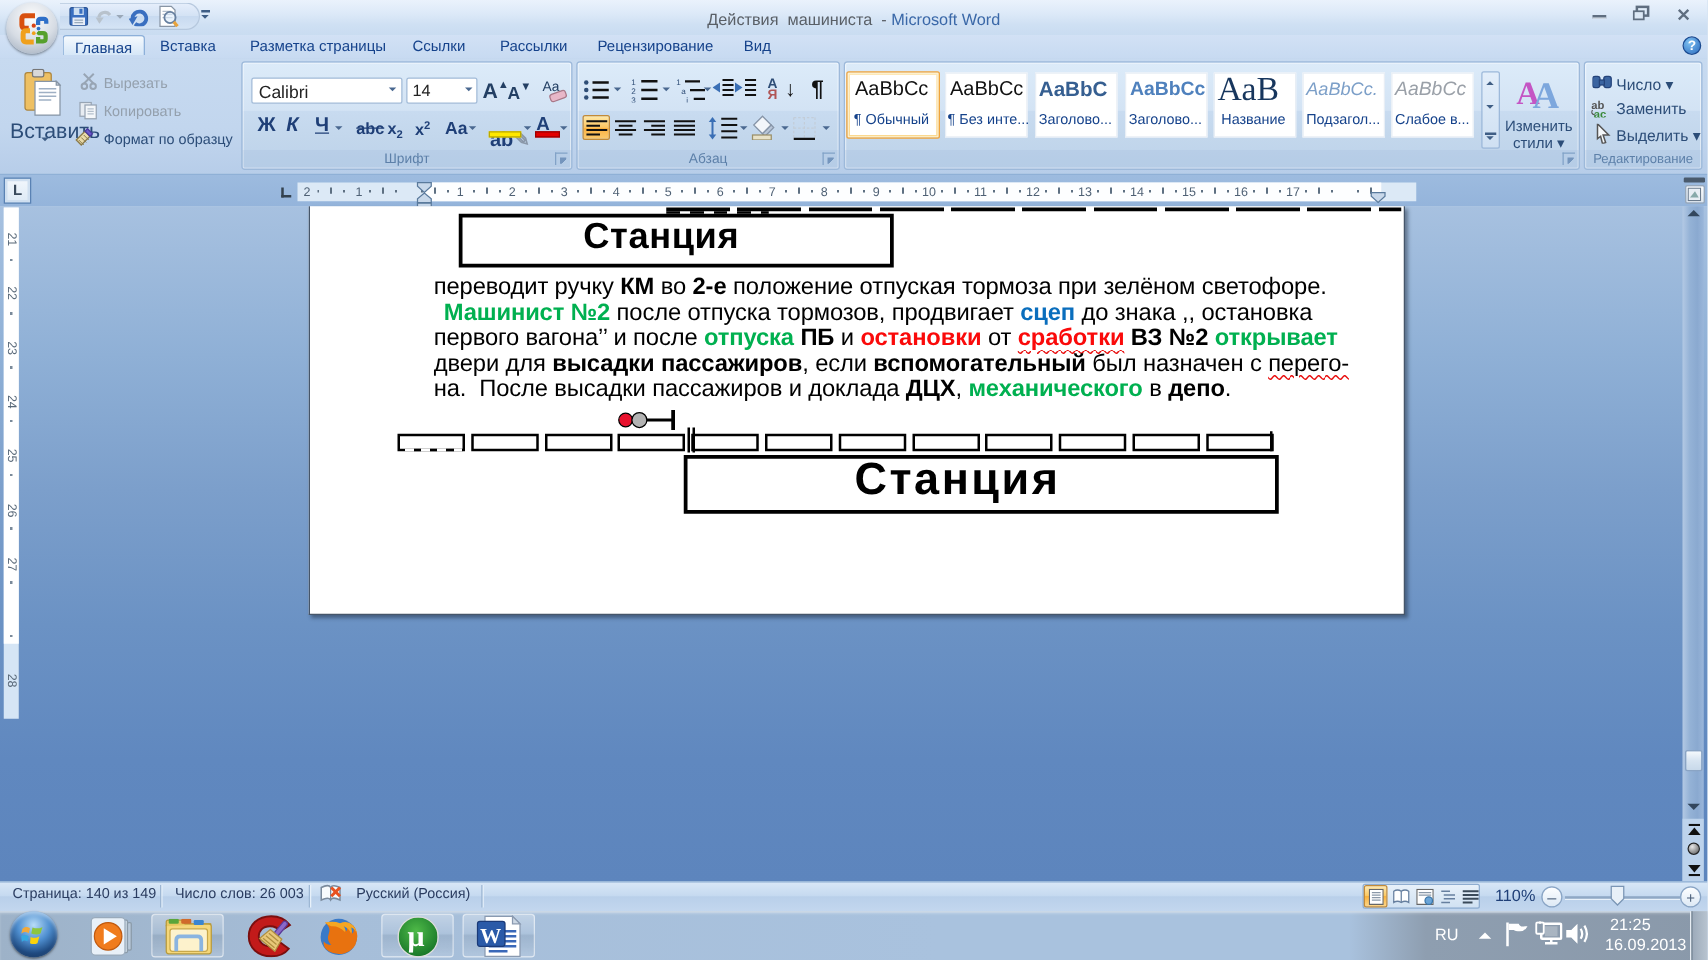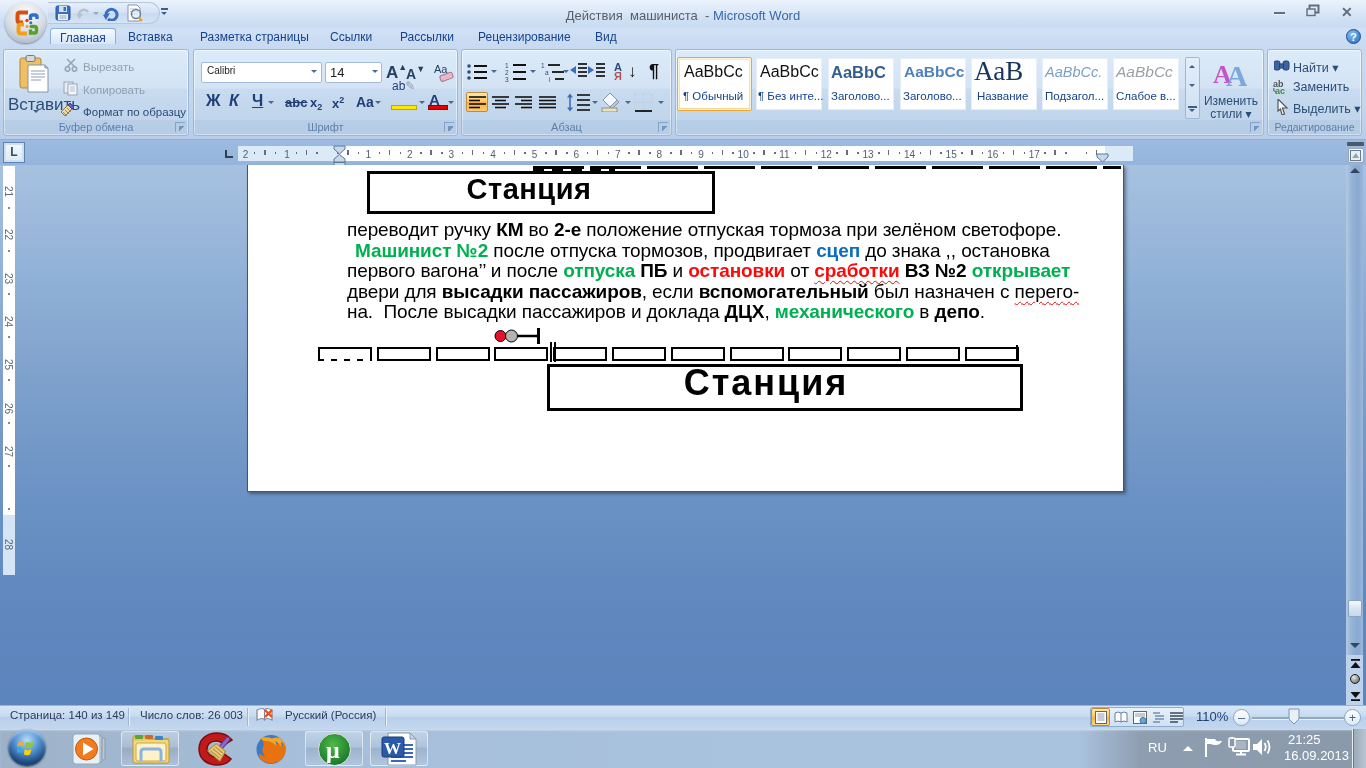--- a/index.html
+++ b/index.html
@@ -122,24 +122,20 @@
 <div class="abs" id="tabrow"></div>
 <div class="abs tab active" style="left:50px;padding:0 9px;">Главная</div>
 <div class="abs tab" style="left:115px;">Вставка</div>
 <div class="abs tab" style="left:187px;">Разметка страницы</div>
 <div class="abs tab" style="left:317px;">Ссылки</div>
 <div class="abs tab" style="left:387px;">Рассылки</div>
 <div class="abs tab" style="left:465px;">Рецензирование</div>
 <div class="abs tab" style="left:582px;">Вид</div>
 
 <div class="abs" id="ribbon"></div>
-<div class="abs group" style="left:3px;width:186px;">
-  <div class="glabel">Буфер обмена</div>
-      <div class="dlgl"></div>
-</div>
 <div class="abs group" style="left:193px;width:265px;">
   <div class="glabel">Шрифт</div>
       <div class="dlgl"></div>
 </div>
 <div class="abs group" style="left:461px;width:211px;">
   <div class="glabel">Абзац</div>
       <div class="dlgl"></div>
 </div>
 <div class="abs group" style="left:675px;width:589px;">
       <div class="dlgl"></div>
@@ -186,41 +182,41 @@
   <polygon points="8,3 10,1 14,5 12,7" fill="#6a5acd" stroke="#4a3a9d"></polygon>
   <g stroke="#8a7a4a" stroke-width="0.8">
         <line x1="3" y1="10" x2="7" y2="14"></line>
         <line x1="5" y1="8" x2="9" y2="12"></line>
         <line x1="7" y1="6" x2="11" y2="10"></line>
       </g>
 </svg>
 <div class="abs rbtn" style="left:83px;top:106px;color:#2c4d78;font-size:11.5px;">Формат по образцу</div>
 
 <div class="abs" style="left:201px;top:62px;width:121px;height:21px;background:#fff;border:1px solid #a2bbd8;border-radius:2px;"></div>
-<div class="abs" style="left:207px;top:65px;font-size:10px;color:#222;">Calibri</div>
+<div class="abs" style="left:207px;top:65px;font-size:14px;color:#222;">Calibri</div>
 <div class="abs" style="left:311px;top:70px;width:0;height:0;border:3.5px solid transparent;border-top-color:#4a6890;"></div>
 <div class="abs" style="left:325px;top:62px;width:57px;height:21px;background:#fff;border:1px solid #a2bbd8;border-radius:2px;"></div>
 <div class="abs" style="left:330px;top:65px;font-size:13px;color:#222;">14</div>
 <div class="abs" style="left:372px;top:70px;width:0;height:0;border:3.5px solid transparent;border-top-color:#4a6890;"></div>
 <div class="abs" style="left:386px;top:63px;font-size:17px;font-weight:bold;color:#233f63;">A<span style="font-size:9px;position:relative;top:-8px;">▲</span></div>
 <div class="abs" style="left:406px;top:66px;font-size:14px;font-weight:bold;color:#233f63;">A<span style="font-size:9px;position:relative;top:-7px;">▼</span></div>
 <svg class="abs" style="left:432px;top:61px;" width="23" height="23" viewBox="0 0 23 23">
       <text x="2" y="12" font-size="11" fill="#233f63" font-family="Liberation Sans">Aa</text>
       <rect x="8" y="13" width="13" height="6" rx="2" fill="#e8b7c8" stroke="#a87888" transform="rotate(-20 14 16)"></rect>
     </svg>
 <div class="abs rbtn" style="left:206px;top:92px;font-size:16px;font-weight:bold;">Ж</div>
 <div class="abs rbtn" style="left:229px;top:92px;font-size:16px;font-weight:bold;font-style:italic;">К</div>
 <div class="abs rbtn" style="left:252px;top:92px;font-size:16px;font-weight:bold;text-decoration:underline;">Ч</div>
 <div class="abs" style="left:268px;top:101px;width:0;height:0;border:3px solid transparent;border-top-color:#4a6890;"></div>
 <div class="abs rbtn" style="left:285px;top:95px;font-size:13px;font-weight:bold;text-decoration:line-through;">abc</div>
 <div class="abs rbtn" style="left:310px;top:95px;font-size:13px;font-weight:bold;">x<span style="font-size:9px;vertical-align:-3px;">2</span></div>
 <div class="abs rbtn" style="left:332px;top:95px;font-size:13px;font-weight:bold;">x<span style="font-size:9px;vertical-align:5px;">2</span></div>
 <div class="abs rbtn" style="left:356px;top:94px;font-size:14px;font-weight:bold;">Aa</div>
 <div class="abs" style="left:375px;top:101px;width:0;height:0;border:3px solid transparent;border-top-color:#4a6890;"></div>
-<div class="abs rbtn" style="left:392px;top:79px;font-size:12px;font-weight:normal;">ab<span style="color:#8a97a8;">✎</span></div>
+<div class="abs rbtn" style="left:392px;top:102px;font-size:16px;font-weight:bold;">ab<span style="color:#8a97a8;">✎</span></div>
 <div class="abs" style="left:391px;top:105px;width:26px;height:5px;background:#ffe800;border:1px solid #bba800;"></div>
 <div class="abs" style="left:419px;top:101px;width:0;height:0;border:3px solid transparent;border-top-color:#4a6890;"></div>
 <div class="abs rbtn" style="left:429px;top:91px;font-size:15px;font-weight:bold;">A</div>
 <div class="abs" style="left:428px;top:105px;width:20px;height:5px;background:#e30000;border:1px solid #9a0000;"></div>
 <div class="abs" style="left:448px;top:101px;width:0;height:0;border:3px solid transparent;border-top-color:#4a6890;"></div>
 
 <svg class="abs" style="left:466px;top:62px;" width="22" height="20" viewBox="0 0 22 20">
       <g fill="#2e4d76">
         <circle cx="3" cy="4" r="1.8"></circle>
         <circle cx="3" cy="10" r="1.8"></circle>
@@ -382,21 +378,21 @@
 <div class="abs rbtn" style="left:1196px;top:94px;width:70px;text-align:center;color:#2c4d78;">Изменить</div>
 <div class="abs rbtn" style="left:1196px;top:107px;width:70px;text-align:center;color:#2c4d78;">стили ▾</div>
 
 <svg class="abs" style="left:1274px;top:59px;" width="16" height="13" viewBox="0 0 16 13">
       <g fill="#3b64a0" stroke="#24437a">
         <rect x="0" y="2" width="6" height="9" rx="2"></rect>
         <rect x="9" y="2" width="6" height="9" rx="2"></rect>
         <rect x="5.5" y="5" width="4" height="4"></rect>
       </g>
     </svg>
-<div class="abs rbtn" style="left:1293px;top:60px;font-size:12.5px;color:#2c4d78;">Найти ▾</div>
+<div class="abs rbtn" style="left:1293px;top:60px;font-size:12.5px;color:#2c4d78;">Число ▾</div>
 <svg class="abs" style="left:1273px;top:79px;" width="17" height="15" viewBox="0 0 17 15">
       <text x="0" y="8" font-size="9" font-weight="bold" fill="#555">ab</text>
       <text x="2" y="15" font-size="9" font-weight="bold" fill="#3a8a3a">ac</text>
       <path d="M1,9 q-2,3 2,4" fill="none" stroke="#555" stroke-width="1"></path>
     </svg>
 <div class="abs rbtn" style="left:1293px;top:80px;font-size:12.5px;color:#2c4d78;">Заменить</div>
 <svg class="abs" style="left:1276px;top:99px;" width="13" height="16" viewBox="0 0 13 16">
       <polygon points="2,0 11,9 6.5,9 8.5,15 6,16 4.5,10 2,12" fill="#f4f7fa" stroke="#555" stroke-width="1.2"></polygon>
     </svg>
 <div class="abs rbtn" style="left:1293px;top:101px;font-size:12.5px;color:#2c4d78;">Выделить ▾</div>

